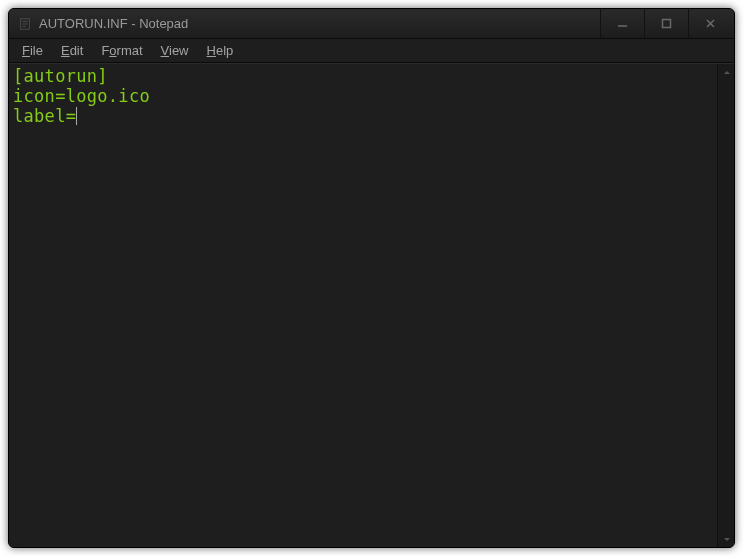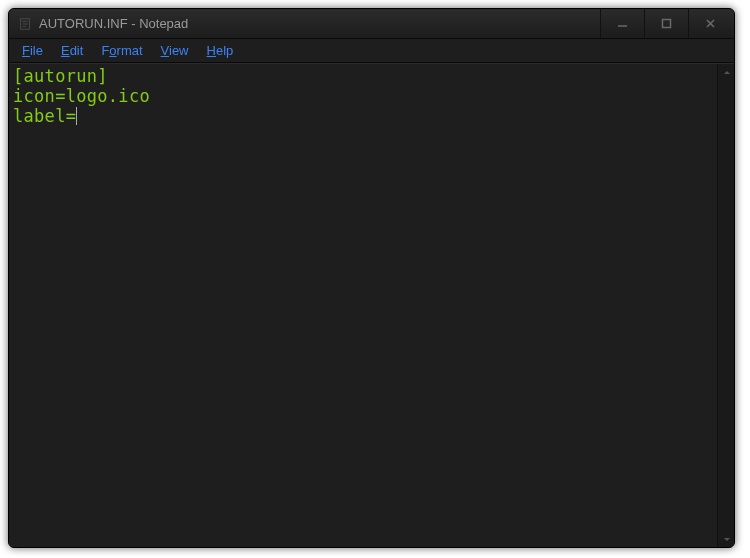--- a/index.html
+++ b/index.html
@@ -87,21 +87,21 @@
     .menubar {
       height: 24px;
       background: #1e1e1e;
       border-bottom: 1px solid #0a0a0a;
       display: flex;
       align-items: center;
       padding: 0 4px;
     }
     
     .menu-item {
-      color: #3b82f6;
+      color: #a3a3a3;
       font-size: 13px;
       padding: 2px 9px;
       cursor: pointer;
       user-select: none;
     }
     
     .menu-item .mnemonic {
       text-decoration: underline;
     }
     

